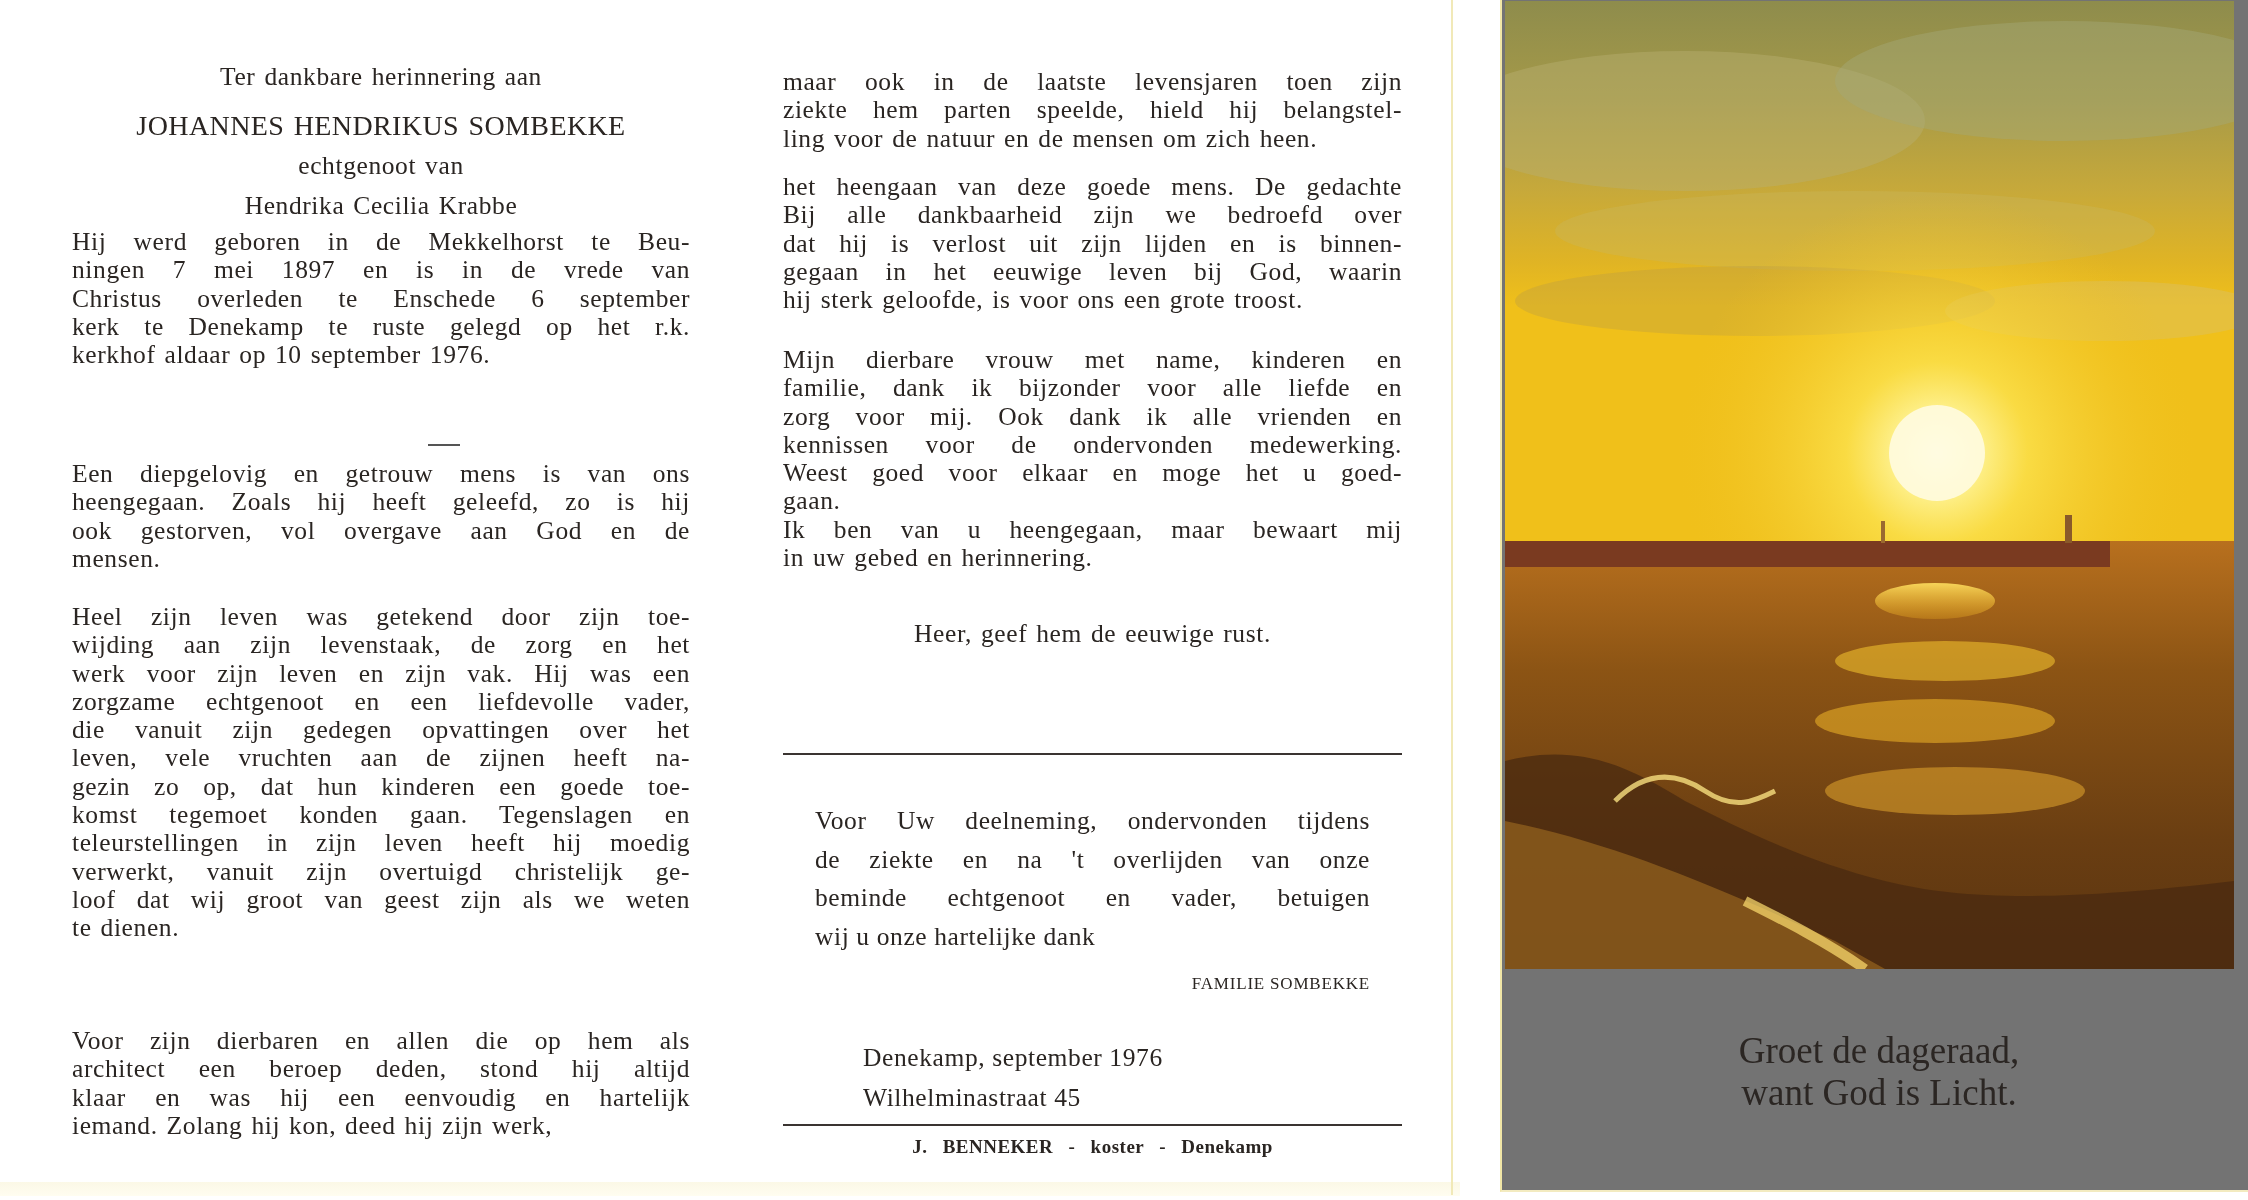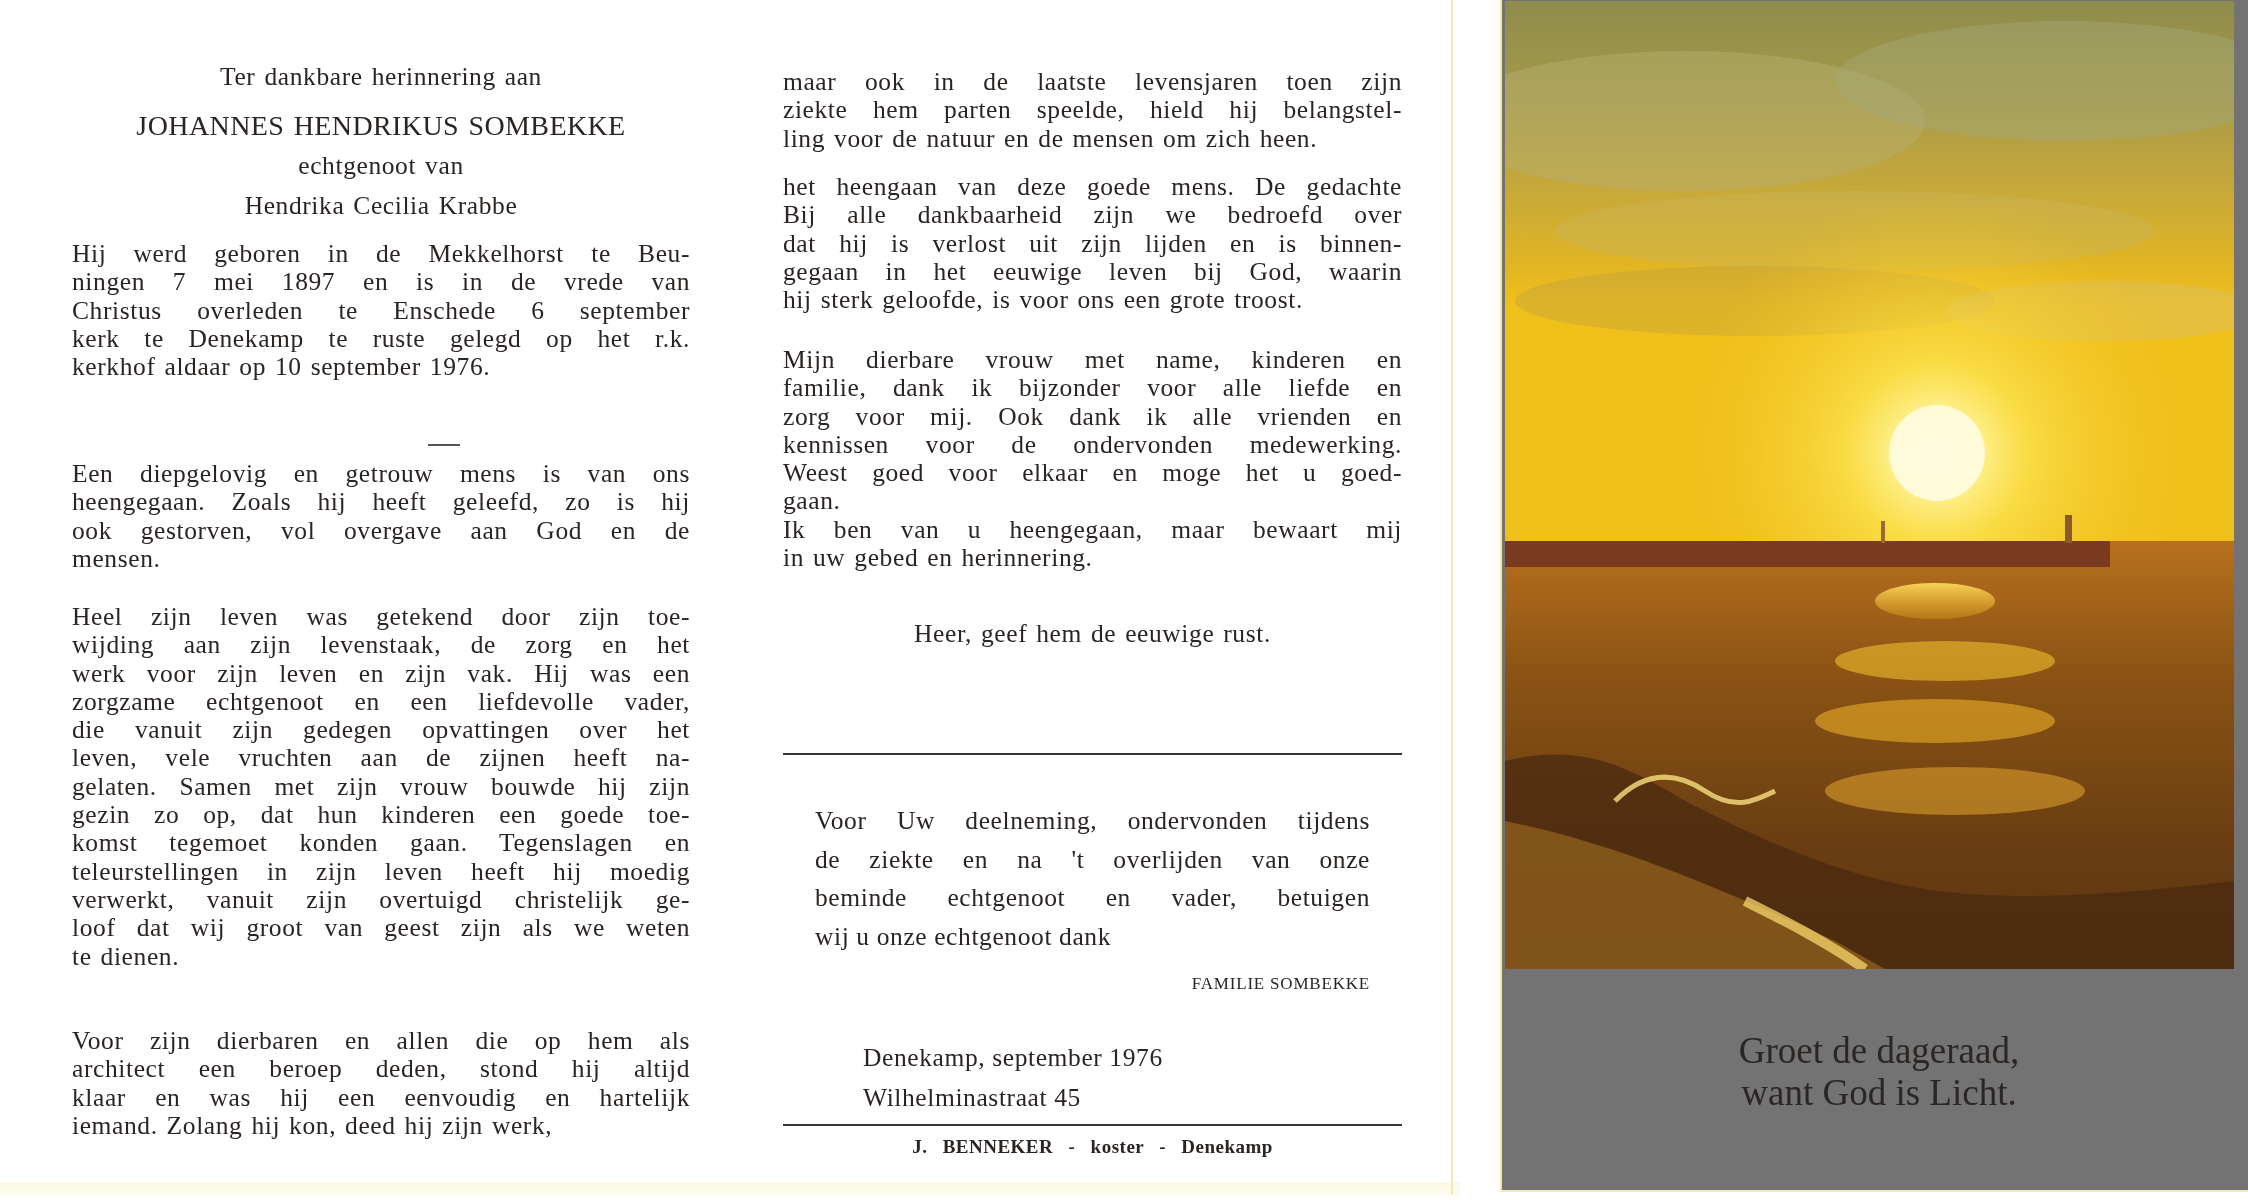--- a/index.html
+++ b/index.html
@@ -78,42 +78,41 @@
 
 <div class="card-shadow"></div>
 <div class="mid-edge"></div>
 
 <div id="left-col" class="col">
   <span class="head h1">Ter dankbare herinnering aan</span>
   <span class="head h2">JOHANNES HENDRIKUS SOMBEKKE</span>
   <span class="head h3">echtgenoot van</span>
   <span class="head h4">Hendrika Cecilia Krabbe</span>
 
-  <div class="block" style="top:240px">
+  <div class="block" style="top:228px">
       <span class="line">Hij werd geboren in de Mekkelhorst te Beu-</span>
       <span class="line">ningen 7 mei 1897 en is in de vrede van</span>
       <span class="line">Christus overleden te Enschede 6 september</span>
       <span class="line">kerk te Denekamp te ruste gelegd op het r.k.</span>
       <span class="line last">kerkhof aldaar op 10 september 1976.</span>
     </div>
   <div class="sep-dash"></div>
   <div class="block" style="top:460px">
       <span class="line">Een diepgelovig en getrouw mens is van ons</span>
       <span class="line">heengegaan. Zoals hij heeft geleefd, zo is hij</span>
       <span class="line">ook gestorven, vol overgave aan God en de</span>
       <span class="line last">mensen.</span>
     </div>
   <div class="block" style="top:603px">
       <span class="line">Heel zijn leven was getekend door zijn toe-</span>
       <span class="line">wijding aan zijn levenstaak, de zorg en het</span>
       <span class="line">werk voor zijn leven en zijn vak. Hij was een</span>
       <span class="line">zorgzame echtgenoot en een liefdevolle vader,</span>
       <span class="line">die vanuit zijn gedegen opvattingen over het</span>
       <span class="line">leven, vele vruchten aan de zijnen heeft na-</span>
-      <span class="line">gelaten. Samen met zijn vrouw bouwde hij zijn</span>
       <span class="line">gezin zo op, dat hun kinderen een goede toe-</span>
       <span class="line">komst tegemoet konden gaan. Tegenslagen en</span>
       <span class="line">teleurstellingen in zijn leven heeft hij moedig</span>
       <span class="line">verwerkt, vanuit zijn overtuigd christelijk ge-</span>
       <span class="line">loof dat wij groot van geest zijn als we weten</span>
       <span class="line last">te dienen.</span>
     </div>
   <div class="block" style="top:1027px">
       <span class="line">Voor zijn dierbaren en allen die op hem als</span>
       <span class="line">architect een beroep deden, stond hij altijd</span>
@@ -147,21 +146,21 @@
     </div>
   <span class="head block" style="top:620px">Heer, geef hem de eeuwige rust.</span>
 </div>
 
 <div class="mid-rule"></div>
 
 <div class="thanks">
     <span class="line">Voor Uw deelneming, ondervonden tijdens</span>
     <span class="line">de ziekte en na 't overlijden van onze</span>
     <span class="line">beminde echtgenoot en vader, betuigen</span>
-    <span class="line last">wij u onze echtgenoot dank</span>
+    <span class="line last">wij u onze hartelijke dank</span>
   </div>
 <div class="family">FAMILIE SOMBEKKE</div>
 <div class="place">
   <div>Denekamp, september 1976</div>
   <div>Wilhelminastraat 45</div>
 </div>
 <div class="mid-rule2"></div>
 <div class="printer">
   <span>J. BENNEKER</span>
   <span>-</span>

